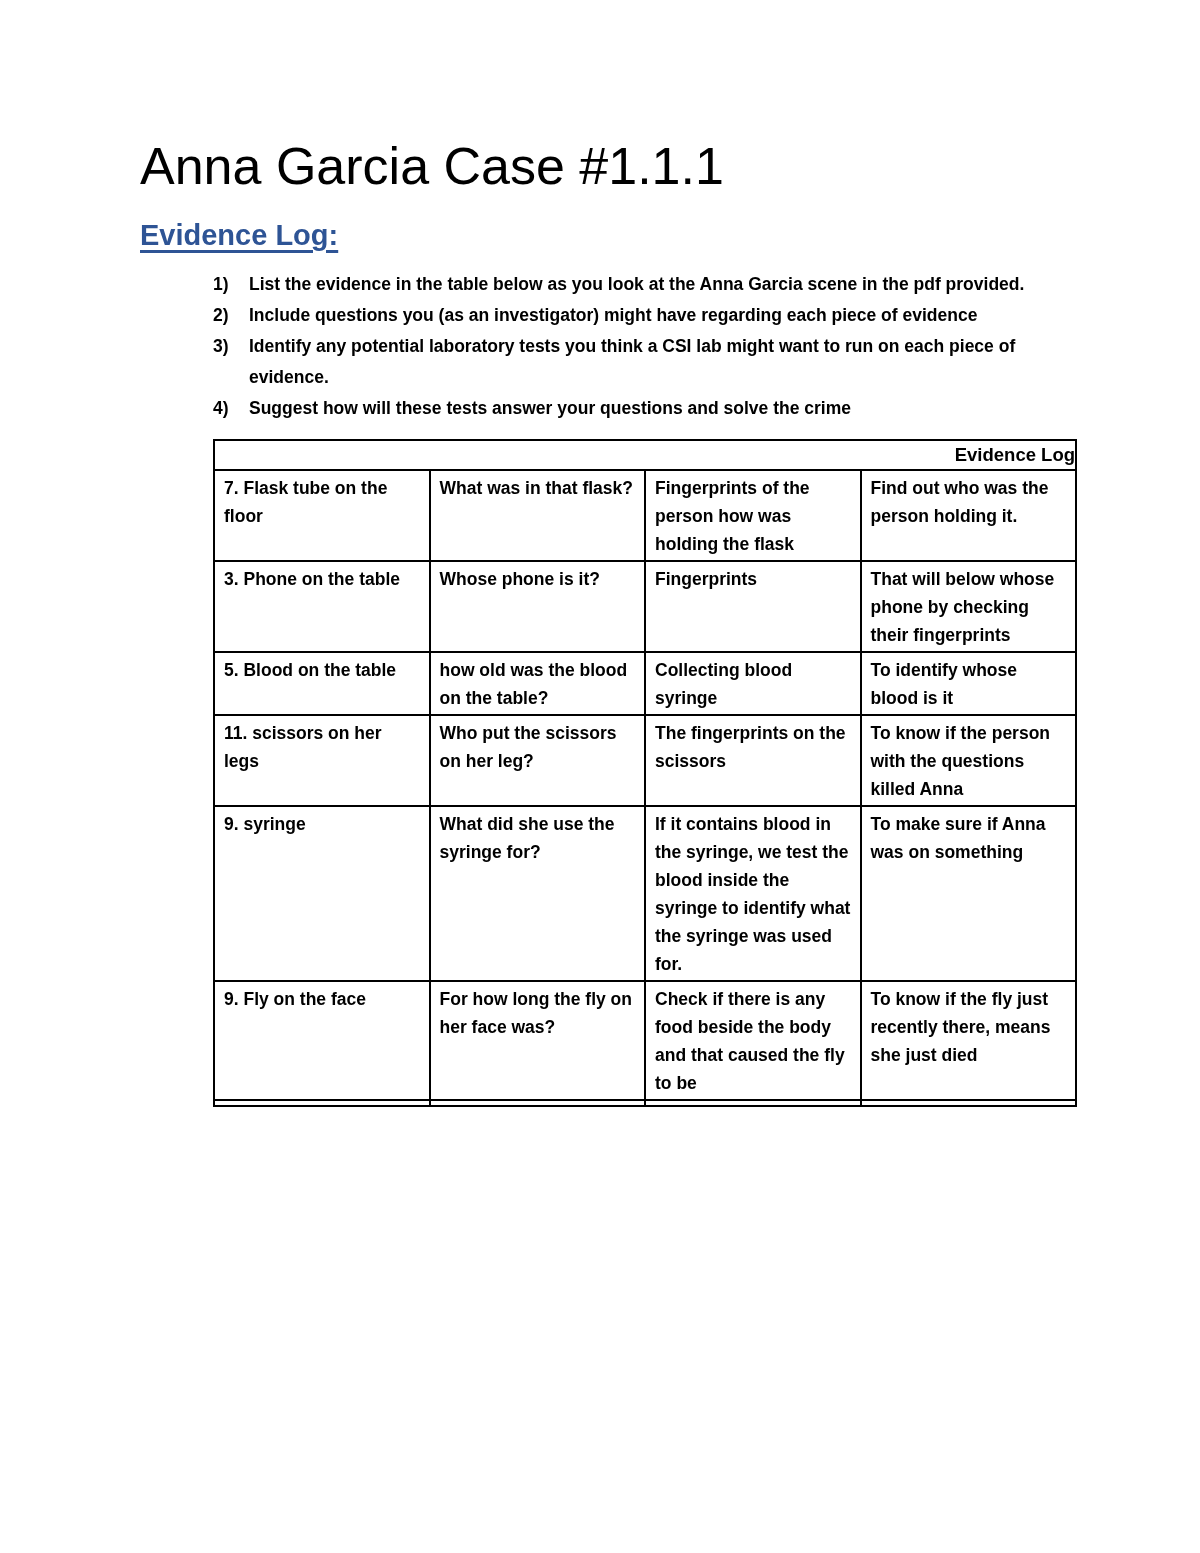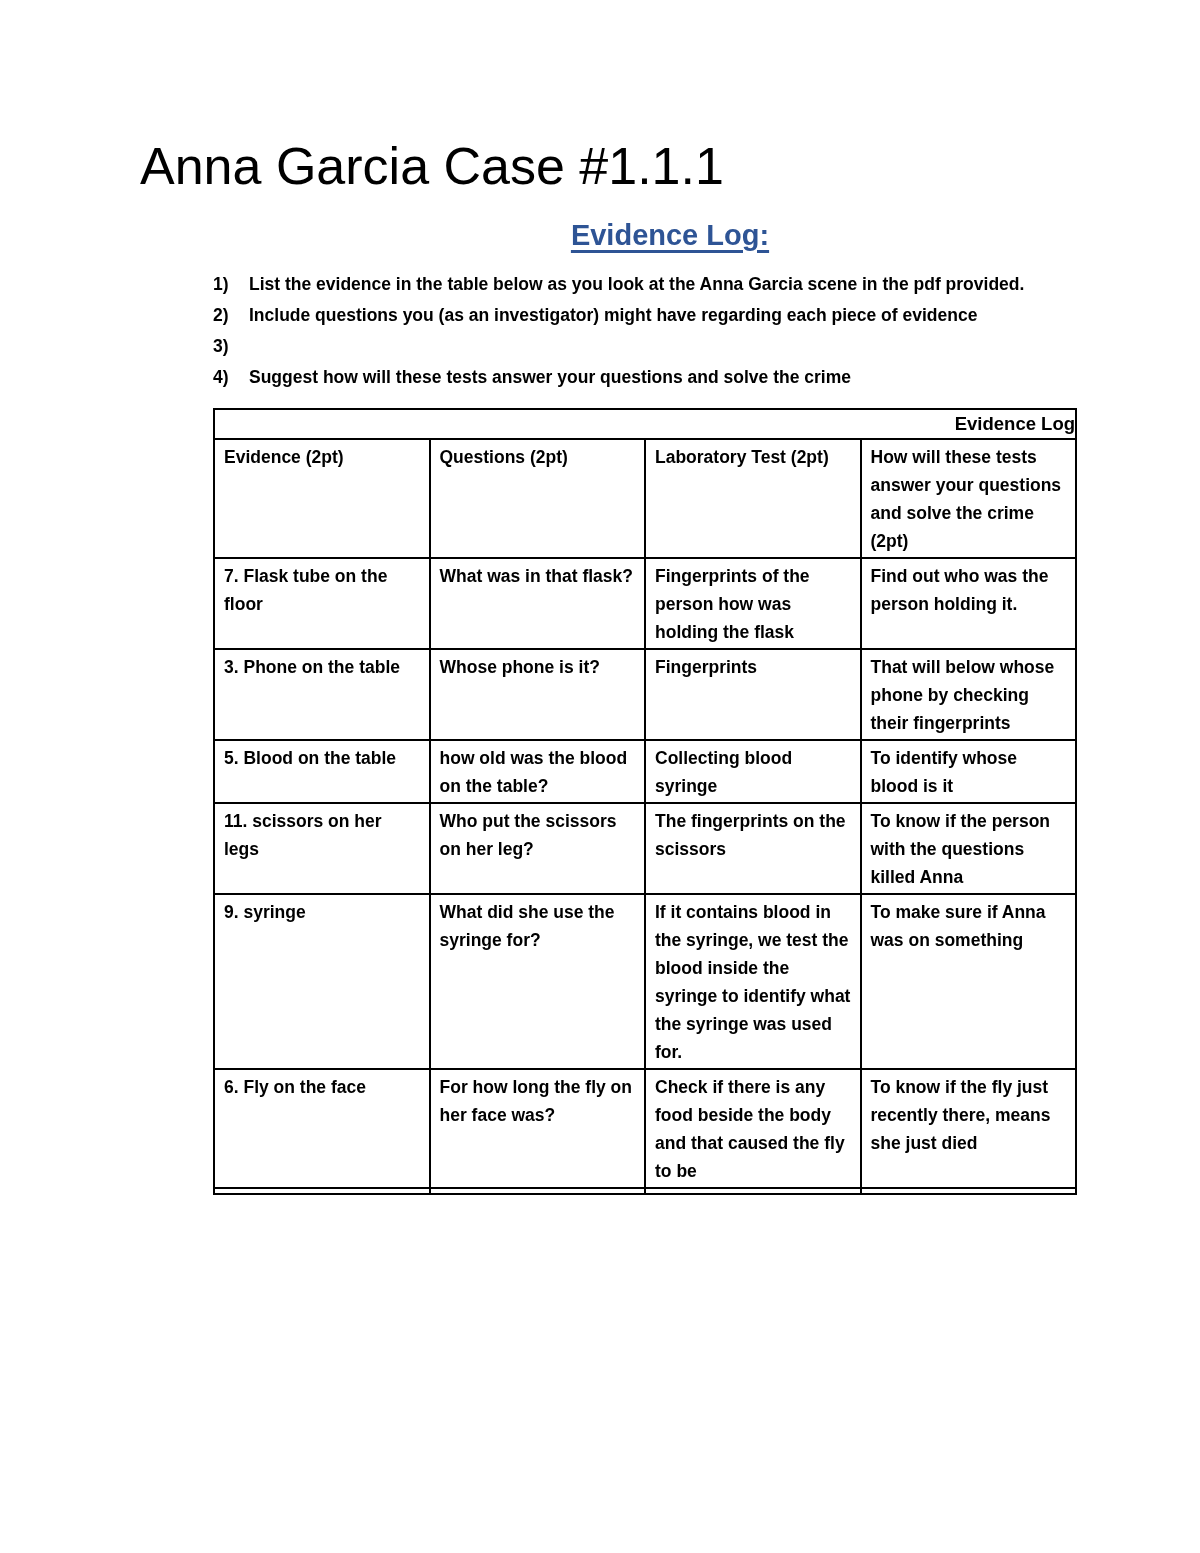--- a/index.html
+++ b/index.html
@@ -30,21 +30,20 @@
     color: #000000;
   }
   h2.section-heading {
     margin: 27px 0 0 140px;
     font-size: 29px;
     font-weight: bold;
     color: #2E5495;
     text-decoration: underline;
     text-decoration-thickness: 3px;
     text-underline-offset: 5px;
-    text-align: center;
   }
   ol.instructions {
     list-style: none;
     margin: 17px 0 0 213px;
     padding: 0;
   }
   ol.instructions li {
     display: flex;
     font-size: 17.5px;
     font-weight: 600;
@@ -99,37 +98,32 @@
       <li>
         <span class="num">1)</span>
         <span class="li-text">List the evidence in the table below as you look at the Anna Garcia scene in the pdf provided.</span>
       </li>
       <li>
         <span class="num">2)</span>
         <span class="li-text">Include questions you (as an investigator) might have regarding each piece of evidence</span>
       </li>
       <li>
         <span class="num">3)</span>
+        <span class="li-text">Identify any potential laboratory tests you think a CSI lab might want to run on each piece of evidence.</span>
       </li>
       <li>
         <span class="num">4)</span>
         <span class="li-text">Suggest how will these tests answer your questions and solve the crime</span>
       </li>
     </ol>
 
   <table class="evidence" id="evidence-table">
     <tbody id="evidence-table-body">
         <tr class="title-row">
           <td colspan="4">Evidence Log</td>
-        </tr>
-        <tr class="header-row">
-          <td>Evidence (2pt)</td>
-          <td>Questions (2pt)</td>
-          <td>Laboratory Test (2pt)</td>
-          <td>How will these tests answer your questions and solve the crime (2pt)</td>
         </tr>
         <tr>
           <td>7. Flask tube on the floor</td>
           <td>What was in that flask?</td>
           <td>Fingerprints of the person how was holding the flask</td>
           <td>Find out who was the person holding it.</td>
         </tr>
         <tr>
           <td>3. Phone on the table</td>
           <td>Whose phone is it?</td>
@@ -148,21 +142,21 @@
           <td>The fingerprints on the scissors</td>
           <td>To know if the person with the questions killed Anna</td>
         </tr>
         <tr>
           <td>9. syringe</td>
           <td>What did she use the syringe for?</td>
           <td>If it contains blood in the syringe, we test the blood inside the syringe to identify what the syringe was used for.</td>
           <td>To make sure if Anna was on something</td>
         </tr>
         <tr>
-          <td>6. Fly on the face</td>
+          <td>9. Fly on the face</td>
           <td>For how long the fly on her face was?</td>
           <td>Check if there is any food beside the body and that caused the fly to be</td>
           <td>To know if the fly just recently there, means she just died</td>
         </tr>
         <tr class="stub-row">
           <td></td>
           <td></td>
           <td></td>
           <td></td>
         </tr>

